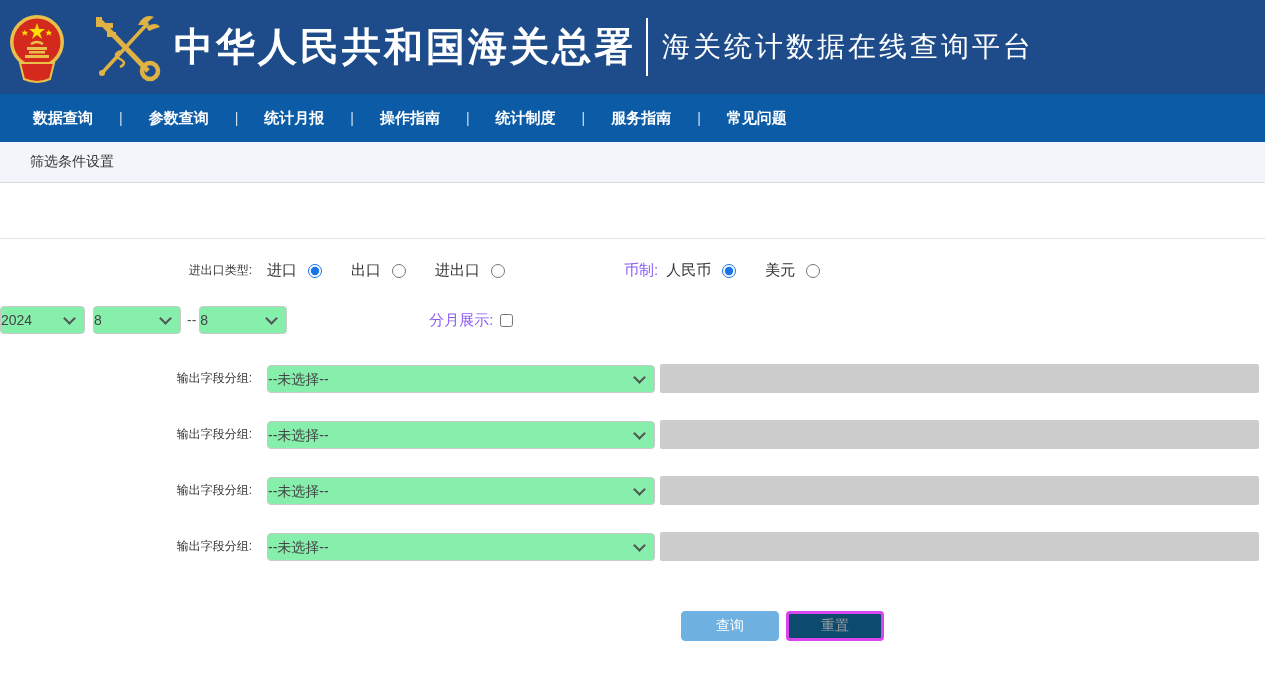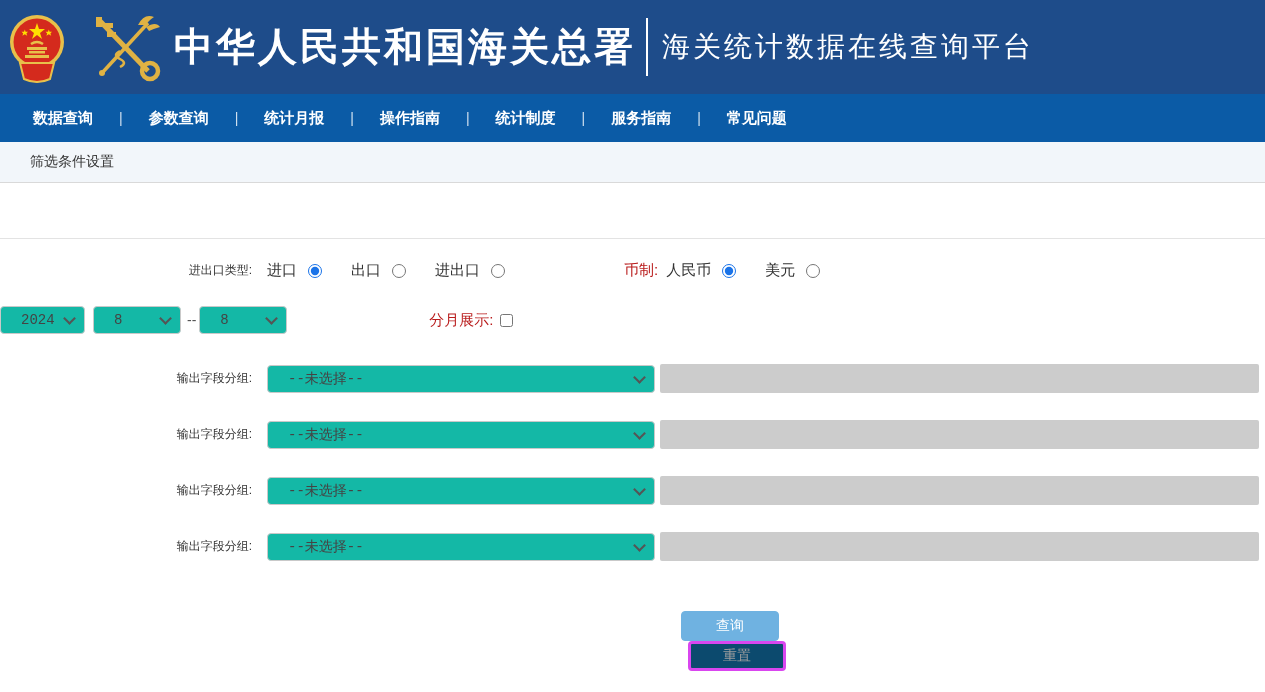--- a/index.html
+++ b/index.html
@@ -34,45 +34,45 @@
   .form-row { display:flex; align-items:center; }
   .form-label { width:267px; flex:0 0 auto; text-align:right; padding-right:15px;
                 font-size:12px; color:#333; }
   .row-1 { margin-bottom:26px; }
   .row-2 { margin-bottom:30px; }
   .row-out { margin-bottom:27px; }
 
   .radio-opt { display:flex; align-items:center; margin-right:29px; }
   .radio-opt .opt-label { font-size:15px; color:#333; }
   .radio-opt input { width:14px; height:14px; margin-left:11px; accent-color:#1a73e8; cursor:pointer; }
-  .inline-label { font-size:15px; color:#b91c1c; }
+  .inline-label { font-size:15px; color:#8b5cf6; }
   .currency-label { margin-left:90px; margin-right:8px; }
 
   .select-wrap { position:relative; display:inline-block; height:28px; }
   .select-wrap::after { content:''; position:absolute; right:11px; top:50%; width:7px; height:7px;
         border-right:2px solid #555; border-bottom:2px solid #555;
         transform:translateY(-68%) rotate(45deg); pointer-events:none; }
   .select-wrap select { appearance:none; -webkit-appearance:none; width:100%; height:28px;
-        border:1px solid #c9c9c9; border-radius:4px; background:#14b8a6; padding:0 24px 0 20px;
+        border:1px solid #c9c9c9; border-radius:4px; background:#86efac; padding:0 24px 0 0;
         font-size:14px; color:#444; cursor:pointer;
-        font-family:Liberation Mono, monospace; }
+        font-family:Liberation Sans, sans-serif; }
   .w-year { width:85px; margin-right:8px; }
   .w-month { width:88px; }
   .m-right { margin-right:3px; }
   .range-sep { font-size:14px; color:#555; margin:0 3px; }
   .w-group { width:388px; }
 
   .monthly-label { margin-left:142px; margin-right:6px; }
   .monthly-check { width:13px; height:13px; accent-color:#1a73e8; cursor:pointer; }
 
   .disabled-bar { flex:1; height:29px; background:#cccccc; border-radius:2px;
                   margin-left:5px; margin-right:6px; }
 
   
-  .btn-row { display:flex; margin-top:50px; padding-left:681px;flex-direction:column; }
+  .btn-row { display:flex; margin-top:50px; padding-left:681px; }
   .btn { width:98px; height:30px; border-radius:4px; font-size:14px; cursor:pointer;
          font-family:"Liberation Sans","DejaVu Sans",sans-serif; }
   .btn-query { background:#6fb2e1; color:#fff; border:1px solid #6fb2e1; }
   .btn-reset { background:#0c4a6e; color:#9d9d9d; border:3px solid #d946ef; margin-left:7px; }
 </style>
 </head>
 <body>
 
 <div class="header">
   <svg class="emblem" viewBox="0 0 58 72">

